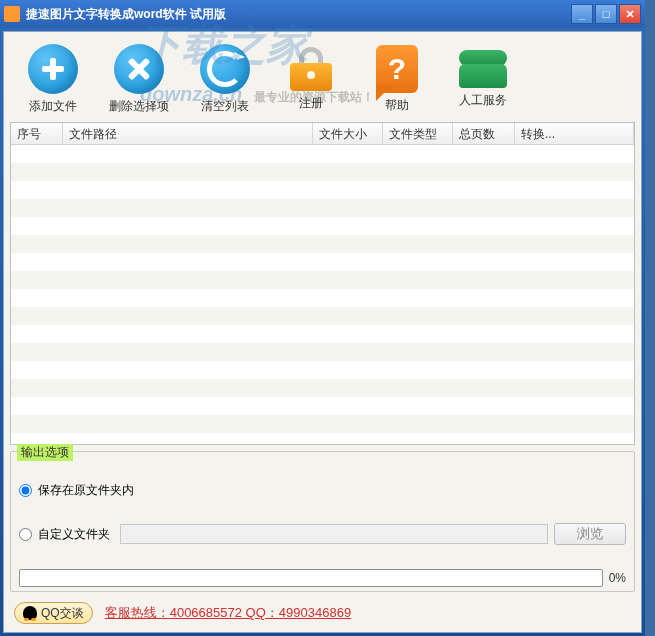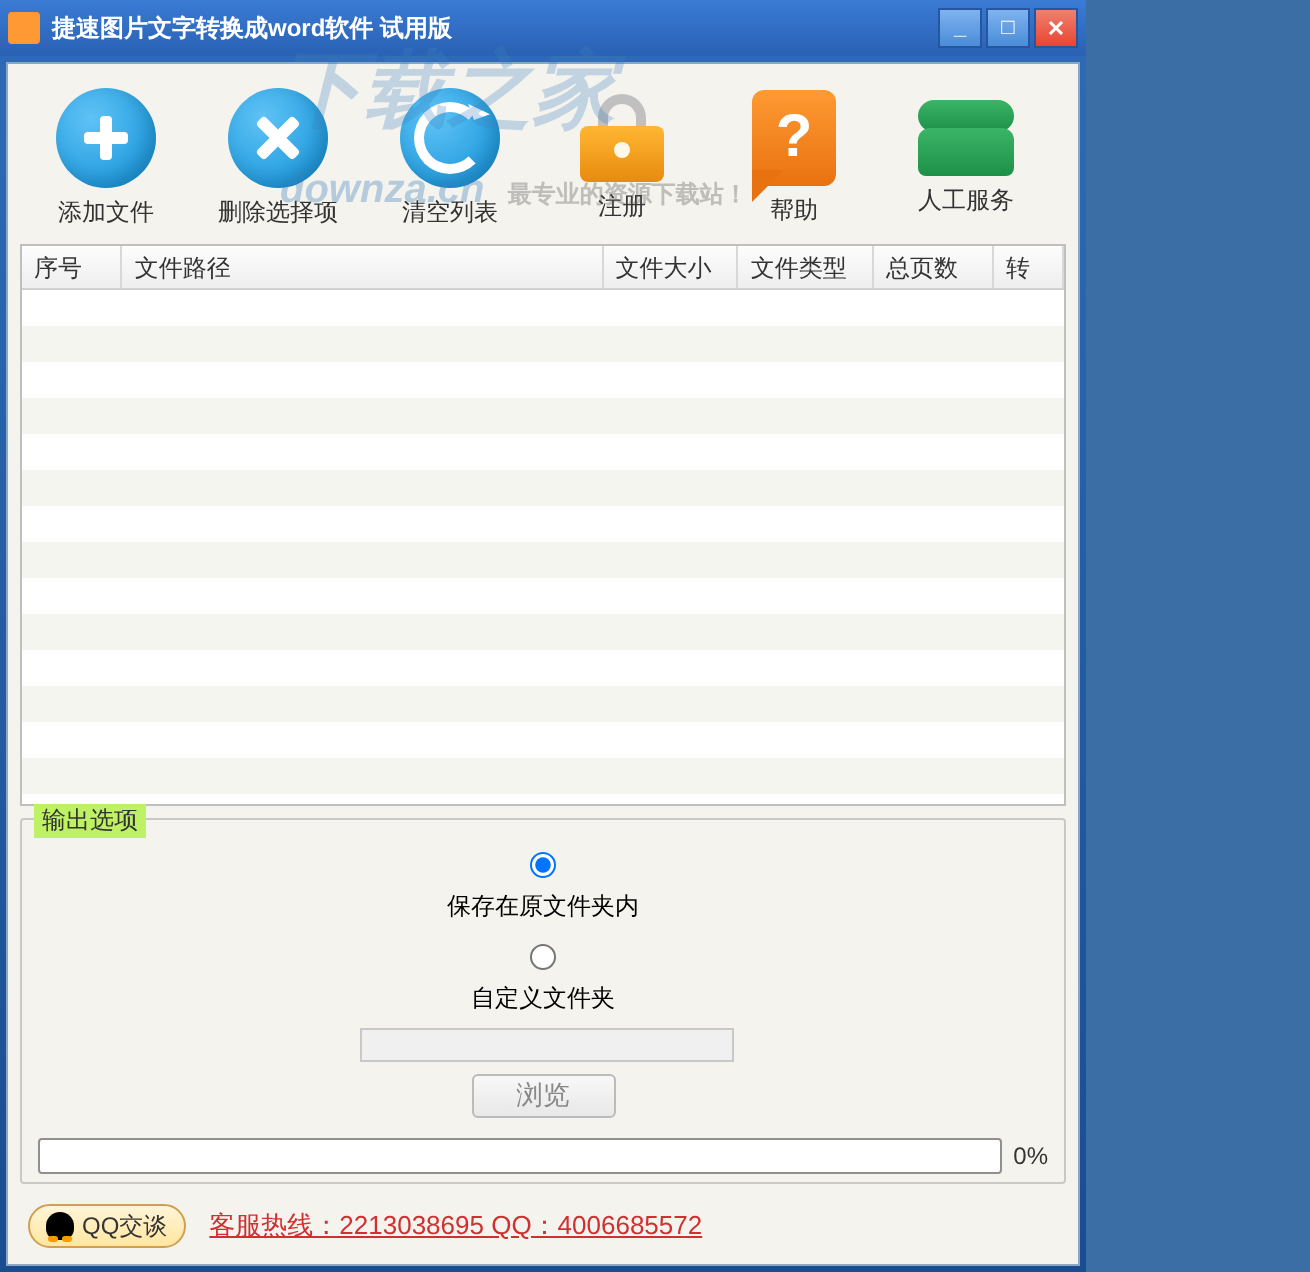--- a/index.html
+++ b/index.html
@@ -1,17 +1,17 @@
 <!DOCTYPE html>
 <html><head>
 <meta charset="utf-8">
 <style>
 * { box-sizing: border-box; margin: 0; padding: 0; }
 body { font-family: "Microsoft YaHei", SimSun, Arial, sans-serif; font-size: 12px; background: #3b6ea5; }
-.window { width: 543px; height: 636px; background: linear-gradient(#2e6bb8, #1a4d8f); display: flex; flex-direction: column; }
+.window { width: 645px; height: 636px; background: linear-gradient(#2e6bb8, #1a4d8f); display: flex; flex-direction: column; }
 .titlebar { height: 28px; background: linear-gradient(#3a7bd5, #2961b3); display: flex; align-items: center; padding: 0 4px; color: #fff; }
 .titlebar-icon { width: 16px; height: 16px; margin-right: 6px; background: #ff9933; border-radius: 2px; }
 .titlebar-text { flex: 1; font-weight: bold; font-size: 12px; }
 .titlebar-controls { display: flex; gap: 2px; }
 .tb-btn { width: 22px; height: 20px; border: 1px solid #2557a0; display: flex; align-items: center; justify-content: center; font-size: 11px; font-weight: bold; cursor: pointer; }
 .tb-min { background: linear-gradient(#7eb3f0,#4a8cd8); color: #fff; }
 .tb-max { background: linear-gradient(#7eb3f0,#4a8cd8); color: #fff; }
 .tb-close { background: linear-gradient(#f08070,#e84530); color: #fff; }
 .client { flex: 1; margin: 3px; background: #f4f3ee; border: 1px solid #8ba6c6; display: flex; flex-direction: column; position: relative; }
 .watermark { position: absolute; top: -8px; left: 100px; font-size: 42px; font-weight: bold; font-style: italic; color: rgba(60,130,190,0.28); pointer-events: none; z-index: 5; line-height: 1; margin-left: 36px; }
@@ -39,21 +39,21 @@
 .help-icon::after { content:""; position:absolute; bottom:-8px; left:0; border:8px solid transparent; border-top-color:#e87210; border-left-color:#e87210; }
 .phone-icon { width: 48px; height: 38px; position: relative; }
 .phone-base { position:absolute; bottom:0; width:48px; height:24px; background: linear-gradient(#3ab566,#1d9048); border-radius: 6px 6px 4px 4px; }
 .phone-handset { position:absolute; top:0; width:48px; height:16px; background: linear-gradient(#3ab566,#1d9048); border-radius: 10px; }
 .table-wrap { flex: 1; margin: 0 6px; border: 1px solid #bfbfbf; background: #fff; overflow: hidden; display: flex; flex-direction: column; }
 .thead { display: flex; height: 22px; background: linear-gradient(#fdfdfd,#eeeeee); border-bottom: 1px solid #d0d0d0; }
 .th { border-right: 1px solid #d8d8d8; padding: 3px 6px; color: #333; font-size: 12px; }
 .tbody { flex: 1; background: repeating-linear-gradient(#ffffff 0 18px, #f5f5f0 18px 36px); }
 .output { margin: 6px; padding: 6px 8px 4px; border: 1px solid #c8c8c8; border-radius: 2px; position: relative; background:#f4f3ee; }
 .output-legend { position: absolute; top: -8px; left: 6px; background: #bef264; padding: 0 4px; color: #333; font-size: 12px; }
-.radio-row { display: flex; align-items: center; gap: 6px; margin: 10px 0; flex-direction: column; }
+.radio-row { display: flex; align-items: center; gap: 6px; margin: 24px 0; }
 .radio-row input[type=radio] { width: 13px; height: 13px; }
 .path-input { flex: 1; height: 20px; border: 1px solid #c8c8c8; background: #f0f0f0; padding: 0 4px; margin-left: 4px; }
 .browse-btn { width: 72px; height: 22px; border: 1px solid #bbb; background: linear-gradient(#f8f8f8,#e8e8e8); color: #888; border-radius: 3px; cursor: pointer; }
 .progress-row { display:flex; align-items:center; gap:6px; margin-top:4px; }
 .progress { flex:1; height:18px; border:1px solid #8f8f8f; background:#fff; border-radius:2px; }
 .percent { color:#333; font-size:12px; }
 .footer { display:flex; align-items:center; gap:12px; padding: 4px 10px 8px; }
 .qq-btn { height: 22px; padding: 4px 8px; border: 1px solid #d0a050; border-radius: 11px; background: linear-gradient(#fff5d8,#ffe6a0); display:flex; align-items:center; gap:4px; cursor:pointer; font-size:12px; color:#333; }
 .qq-btn .penguin { width:14px; height:14px; background:#000; border-radius:50% 50% 40% 40%; position:relative; }
 .qq-btn .penguin::before { content:""; position:absolute; bottom:-1px; left:1px; width:5px; height:3px; background:#ff9900; border-radius:2px; }
@@ -142,16 +142,16 @@
         <div class="progress"></div>
         <div class="percent">0%</div>
       </div>
     </fieldset>
 
     <div class="footer">
       <div class="qq-btn">
         <span class="penguin"></span>
         <span>QQ交谈</span>
       </div>
-      <a class="hotline">客服热线：2213038695 QQ：4006685572</a>
+      <a class="hotline">客服热线：4006685572 QQ：4990346869</a>
     </div>
   </div>
 </div>
 
 </body></html>

